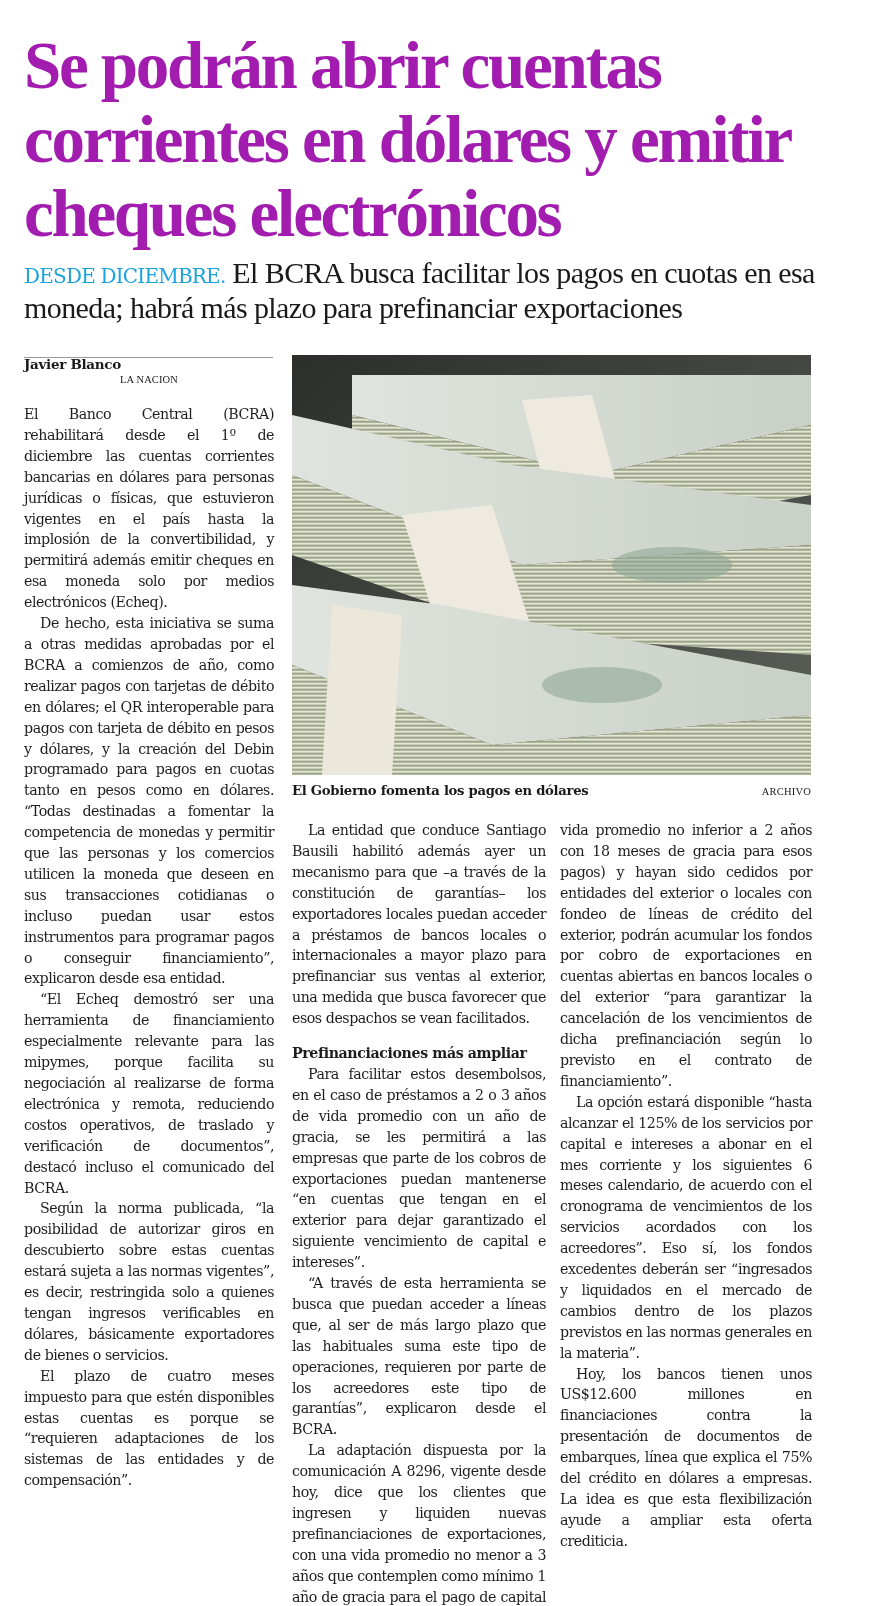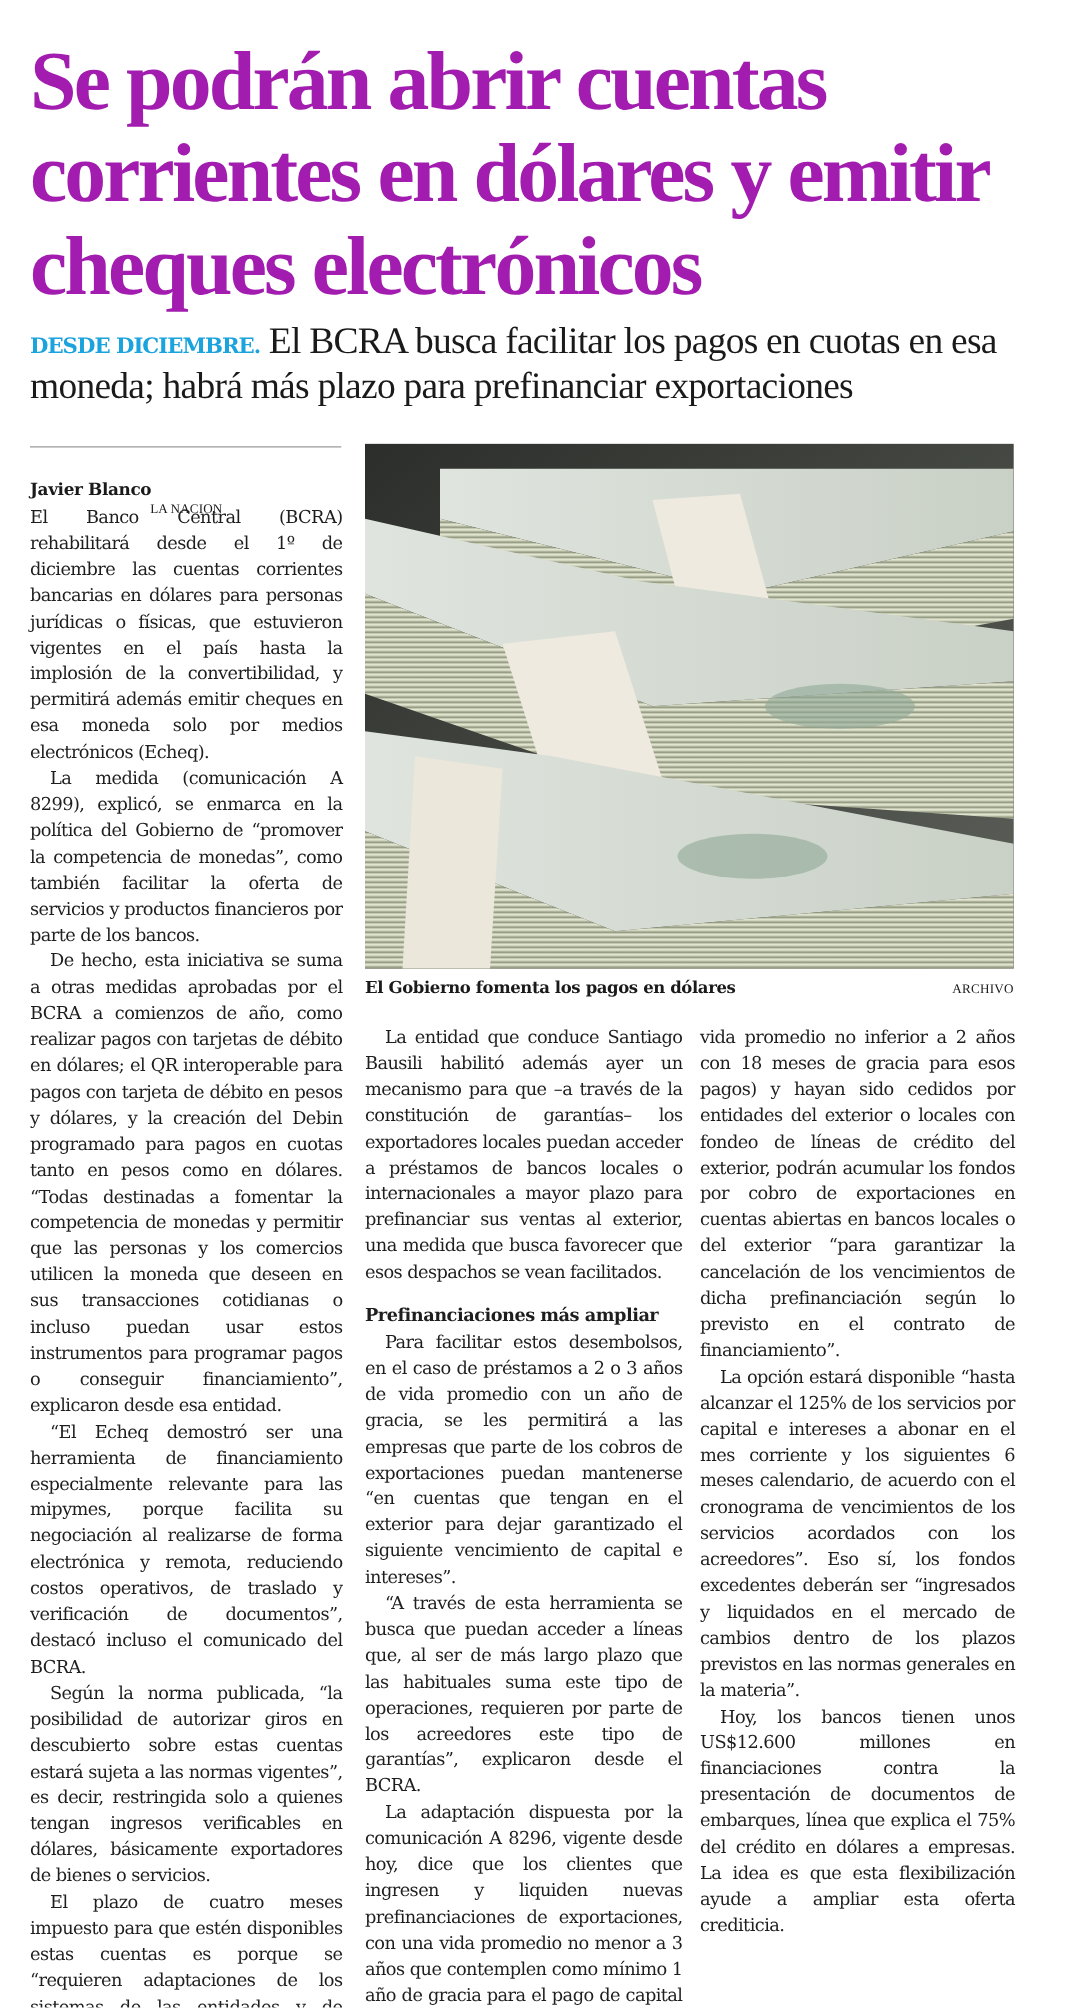--- a/index.html
+++ b/index.html
@@ -9,25 +9,25 @@
     position: absolute; left: 24px; top: 28px; width: 830px;
     font-family: "Liberation Serif", serif; font-weight: bold;
     font-size: 67px; line-height: 74px; letter-spacing: -2.3px;
     margin: 0; color: #a21caf;
   }
   .subtitle {
     position: absolute; left: 24px; top: 257px; width: 830px;
     font-family: "Liberation Serif", serif; font-size: 30px; line-height: 32px;
     letter-spacing: -0.6px; color: #1a1a1a; margin: 0;
   }
-  .kicker { color: #1aa3dc; font-family: "DejaVu Serif", serif; font-weight: bold; font-size: 17px; letter-spacing: -0.8px; text-align: center; }
+  .kicker { color: #1aa3dc; font-family: "DejaVu Serif", serif; font-weight: normal; font-size: 20px; letter-spacing: -0.8px; text-align: center; }
 
   .rule { position: absolute; left: 24px; top: 357px; width: 249px; height: 1px; background: #9a9a9a; }
 
-  .byline { position: absolute; left: 24px; top: 384px; width: 250px; }
+  .byline { position: absolute; left: 24px; top: 356px; width: 250px; }
   .byline .author { font-family: "DejaVu Serif", serif; font-weight: bold; font-size: 13.5px; line-height: 17px; letter-spacing: -0.3px; }
   .byline .outlet { font-family: "Liberation Serif", serif; font-size: 10.5px; line-height: 13px; letter-spacing: 0.1px; text-align: center; }
 
   .col {
     position: absolute; font-family: "DejaVu Serif", serif; font-size: 14.2px;
     line-height: 20.9px; letter-spacing: -0.45px; text-align: justify; color: #1e1e1e;
   }
   .col p { margin: 0; text-indent: 16px; hyphens: manual; }
   .col p.first { text-indent: 0; }
   .col1 { left: 24px; top: 404px; width: 250px; }
@@ -49,21 +49,20 @@
 
 <div class="rule"></div>
 
 <div class="byline">
   <div class="author">Javier Blanco</div>
   <div class="outlet">LA NACION</div>
 </div>
 
 <div class="col col1">
   <p class="first">El Banco Central (BCRA) rehabilitará desde el 1º de diciembre las cuentas corrientes bancarias en dólares para personas jurídicas o físicas, que estuvieron vigentes en el país hasta la implosión de la convertibilidad, y permitirá además emitir cheques en esa moneda solo por medios electrónicos (Echeq).</p>
-  <p>La medida (comunicación A 8299), explicó, se enmarca en la política del Gobierno de “promover la competencia de monedas”, como también facilitar la oferta de servicios y productos financieros por parte de los bancos.</p>
   <p>De hecho, esta iniciativa se suma a otras medidas aprobadas por el BCRA a comienzos de año, como realizar pagos con tarjetas de débito en dólares; el QR interoperable para pagos con tarjeta de débito en pesos y dólares, y la creación del Debin programado para pagos en cuotas tanto en pesos como en dólares. “Todas destinadas a fomentar la competencia de monedas y permitir que las personas y los comercios utilicen la moneda que deseen en sus transacciones cotidianas o incluso puedan usar estos instrumentos para programar pagos o conseguir financiamiento”, explicaron desde esa entidad.</p>
   <p>“El Echeq demostró ser una herramienta de financiamiento especialmente relevante para las mipymes, porque facilita su negociación al realizarse de forma electrónica y remota, reduciendo costos operativos, de traslado y verificación de documentos”, destacó incluso el comunicado del BCRA.</p>
   <p>Según la norma publicada, “la posibilidad de autorizar giros en descubierto sobre estas cuentas estará sujeta a las normas vigentes”, es decir, restringida solo a quienes tengan ingresos verificables en dólares, básicamente exportadores de bienes o servicios.</p>
   <p>El plazo de cuatro meses impuesto para que estén disponibles estas cuentas es porque se “requieren adaptaciones de los sistemas de las entidades y de compensación”.</p>
 </div>
 
 <div class="photo">
   <svg width="519" height="420" viewBox="0 0 519 420">
     <defs>
       <linearGradient id="bg" x1="0" y1="0" x2="1" y2="1">

